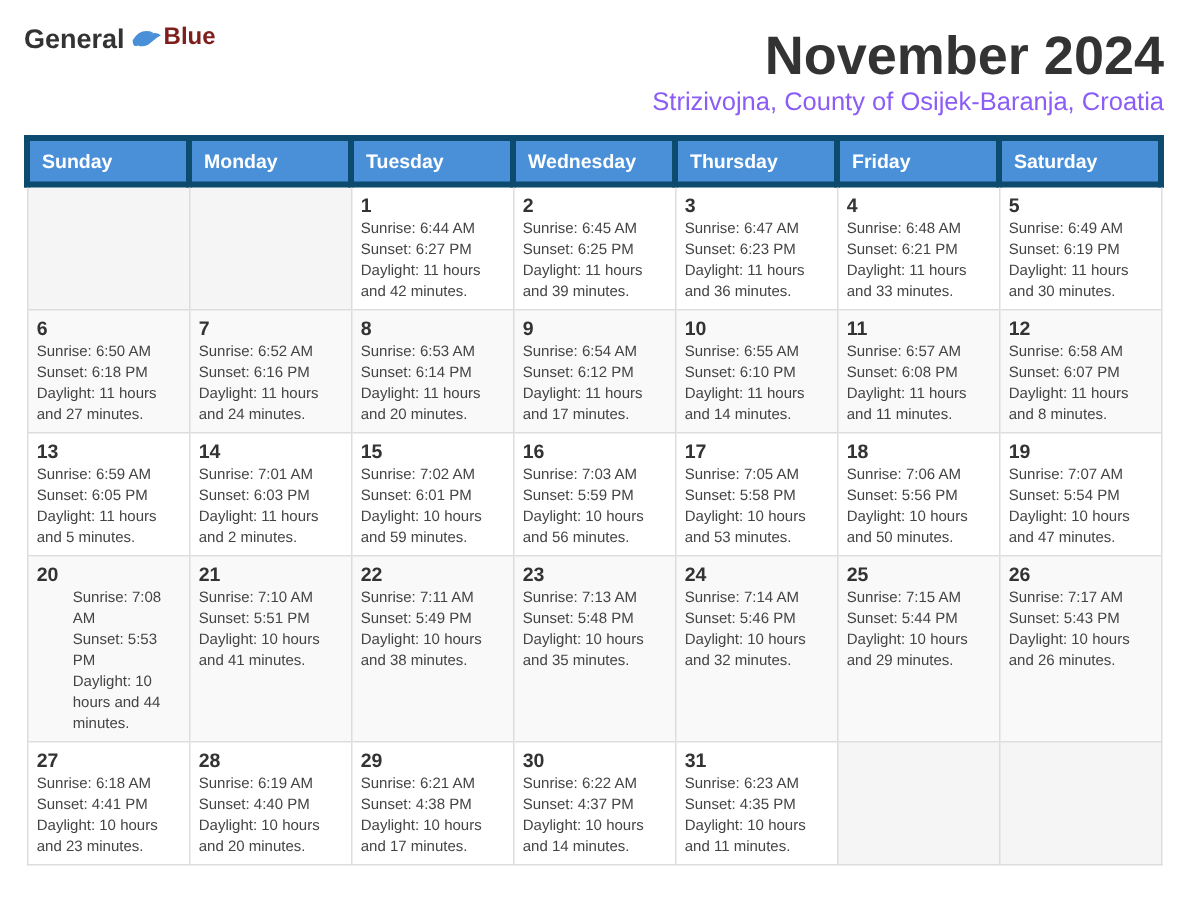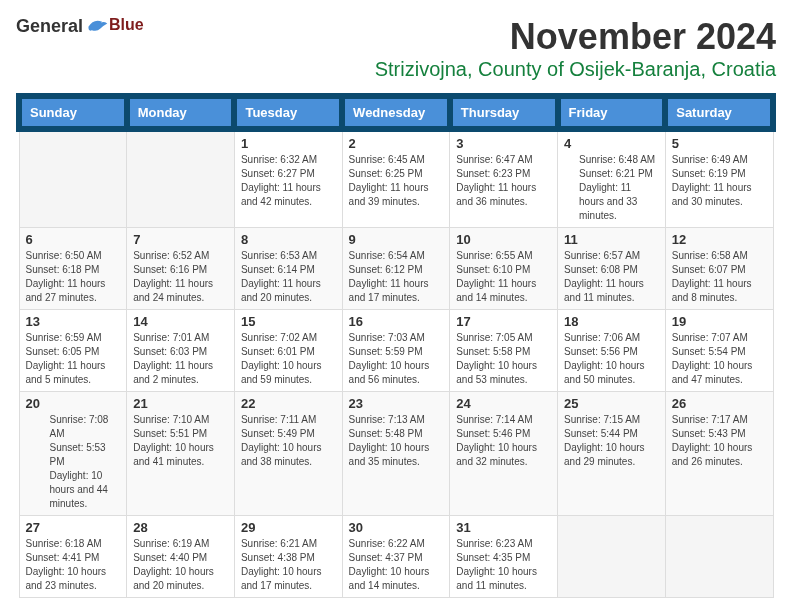--- a/index.html
+++ b/index.html
@@ -41,36 +41,36 @@
     }
     .title-area {
       text-align: right;
     }
     .month-title {
       font-size: 36px;
       font-weight: bold;
       color: #333;
     }
     .subtitle {
-      font-size: 20px;
-      color: #15803d;
+      font-size: 17px;
+      color: #8b5cf6;
     }
     .calendar {
       width: 100%;
       border-collapse: collapse;
       border: 1px solid #ccc;
     }
     .calendar th {
       background-color: #4a90d9;
       color: #fff;
       font-size: 13px;
       font-weight: bold;
       padding: 6px 8px;
       text-align: left;
-      border: 6px solid #0c4a6e;
+      border: 4px solid #0c4a6e;
     }
     .calendar td {
       width: calc(100% / 7);
       vertical-align: top;
       padding: 4px 6px;
       border: 1px solid #ddd;
       font-size: 10.5px;
       color: #333;
       min-height: 80px;
       background: #fff;
@@ -123,39 +123,39 @@
         <th>Friday</th>
         <th>Saturday</th>
       </tr>
   </thead>
   <tbody id="calendar-body">
   <tr>
         <td class="empty-cell"></td>
         <td class="empty-cell"></td>
         <td>
           <span class="day-number">1</span>
-          <div class="day-info" style="white-space: pre-line;">Sunrise: 6:32 AM
+          <div class="day-info" style="white-space: pre-line;">Sunrise: 6:44 AM
 Sunset: 6:27 PM
 Daylight: 11 hours and 42 minutes.</div>
         </td>
         <td>
           <span class="day-number">2</span>
           <div class="day-info" style="white-space: pre-line;">Sunrise: 6:45 AM
 Sunset: 6:25 PM
 Daylight: 11 hours and 39 minutes.</div>
         </td>
         <td>
           <span class="day-number">3</span>
           <div class="day-info" style="white-space: pre-line;">Sunrise: 6:47 AM
 Sunset: 6:23 PM
 Daylight: 11 hours and 36 minutes.</div>
         </td>
         <td>
           <span class="day-number">4</span>
-          <div class="day-info" style="white-space: pre-line; margin-left: 15px;">Sunrise: 6:48 AM
+          <div class="day-info" style="white-space: pre-line;">Sunrise: 6:48 AM
 Sunset: 6:21 PM
 Daylight: 11 hours and 33 minutes.</div>
         </td>
         <td>
           <span class="day-number">5</span>
           <div class="day-info" style="white-space: pre-line;">Sunrise: 6:49 AM
 Sunset: 6:19 PM
 Daylight: 11 hours and 30 minutes.</div>
         </td>
       </tr>

